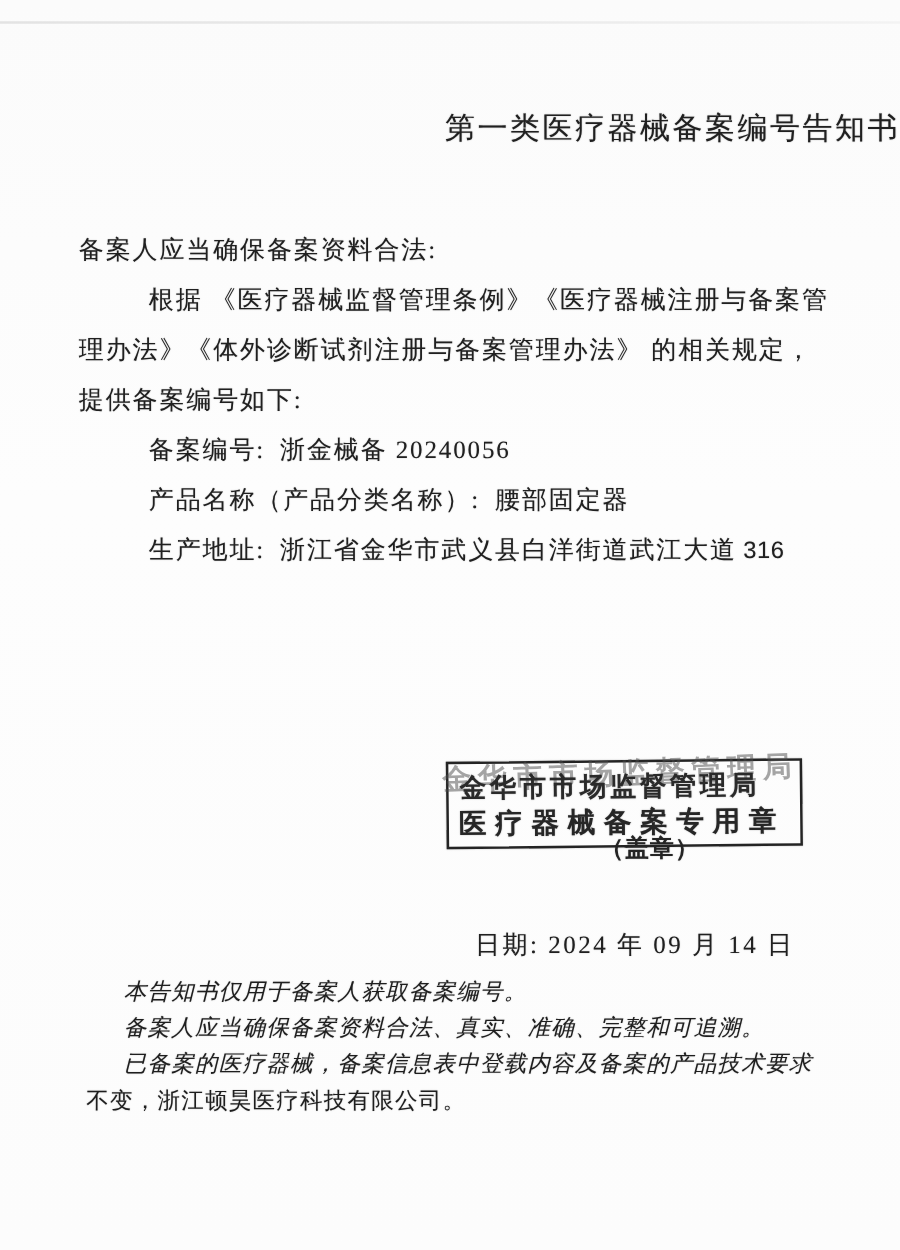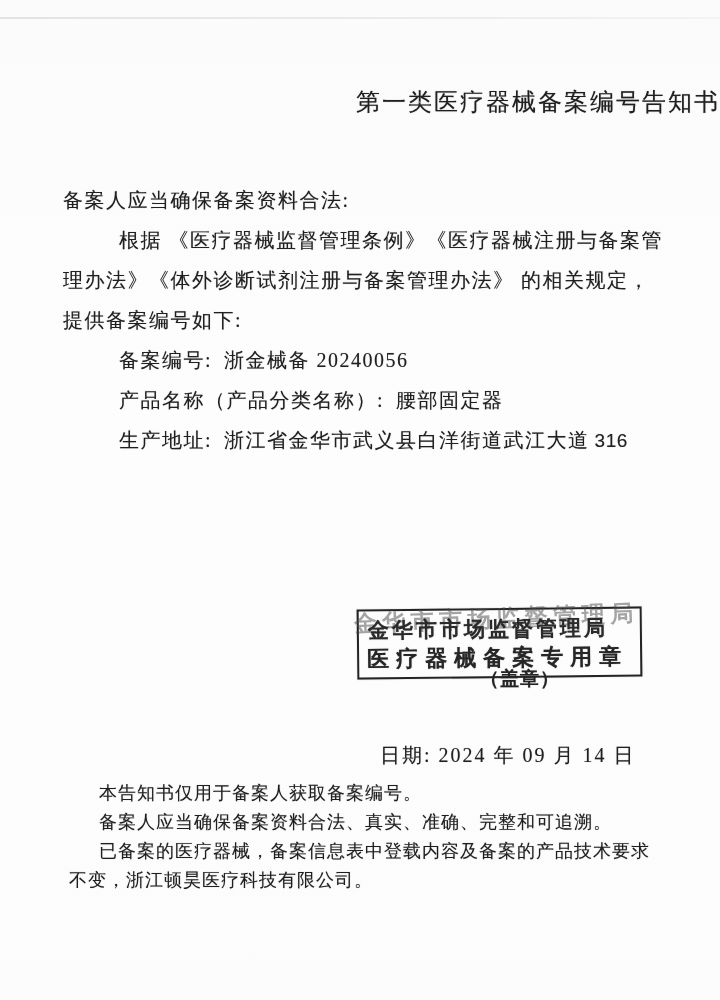--- a/index.html
+++ b/index.html
@@ -60,21 +60,21 @@
   .date-line {
     position:absolute; left:380px; top:702px;
     font-size:20px; letter-spacing:2px; color:#202020;
     white-space:nowrap; text-shadow:0 0 1px rgba(30,30,30,.35);margin-top:40px;
   }
   .notes {
     position:absolute; left:69px; top:779px; width:625px;
     font-size:18px; line-height:29px; letter-spacing:1px; color:#1e1e1e;
     text-shadow:0 0 1px rgba(30,30,30,.35);
   }
-  .notes .indent-sm { padding-left:30px; }
+  .notes .indent-sm { padding-left:30px;font-style:italic; }
 </style>
 </head>
 <body>
 
 <div class="page">
   <div class="scan-topline"></div>
 
   <div class="title">第一类医疗器械备案编号告知书</div>
 
   <div class="body-block">

